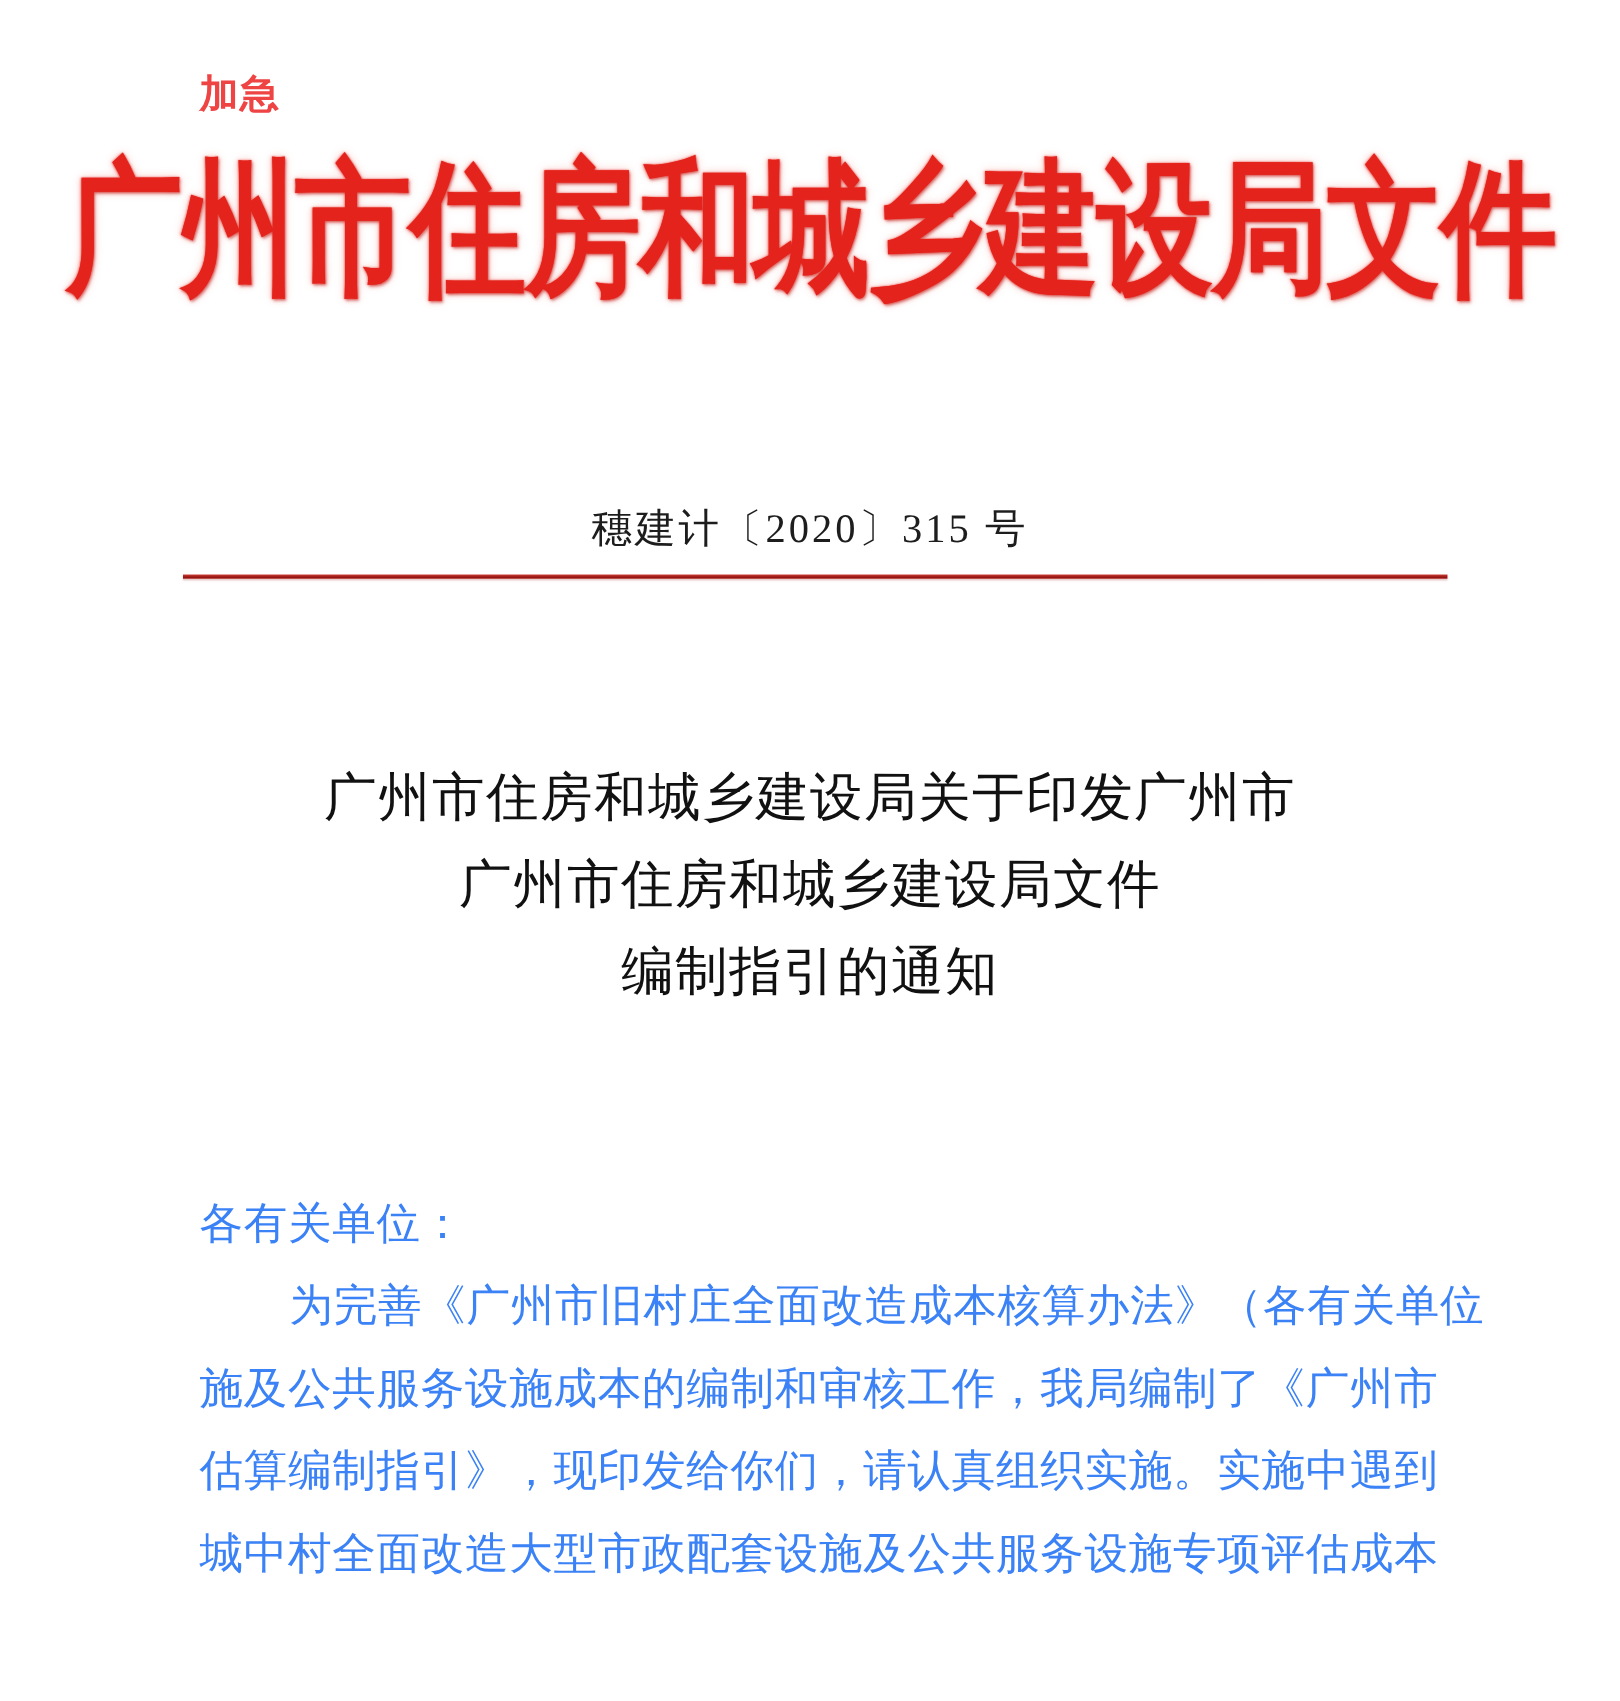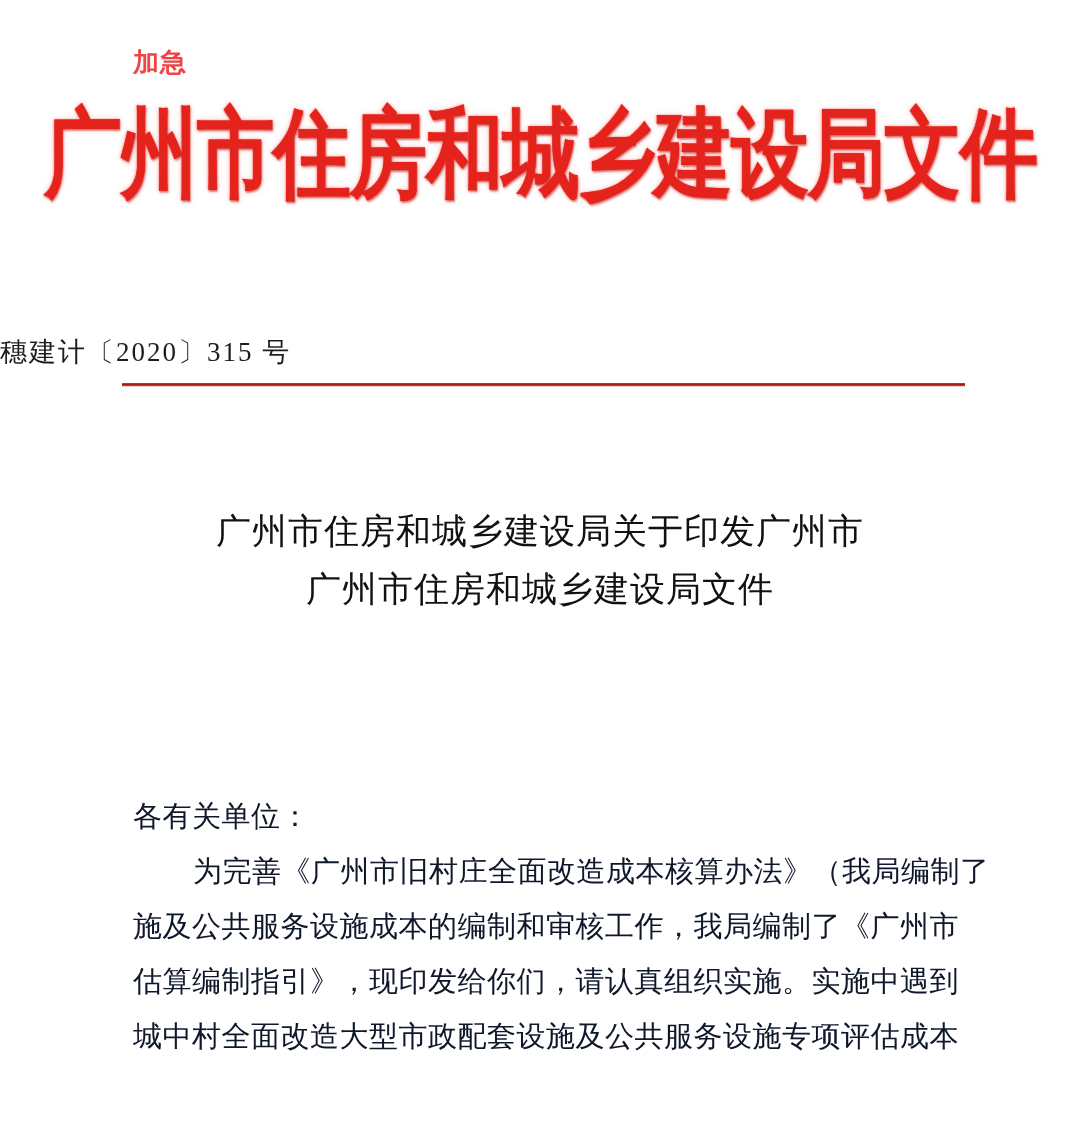--- a/index.html
+++ b/index.html
@@ -57,20 +57,21 @@
       0 0 6px rgba(230,80,70,0.28);
     white-space: nowrap;
   }
 
   
   .doc-number {
     position: absolute;
     left: 0;
     top: 334px;
     width: 1080px;
+    text-align: center;
     font-size: 27px;
     color: #1d1d1d;
     letter-spacing: 2px;
     white-space: nowrap;
   }
 
   
   .red-rule {
     position: absolute;
     left: 122px;
@@ -106,21 +107,21 @@
   .body-block {
     position: absolute;
     left: 133px;
     top: 789px;
     width: 860px;
   }
 
   .body-line {
     font-size: 29px;
     line-height: 55px;
-    color: #0f172a;
+    color: #3b82f6;
     letter-spacing: 0.5px;
     white-space: nowrap;
     text-align: justify;
   }
 
   .body-line.indent {
     text-indent: 60px;
   }
 </style>
 </head>
@@ -134,23 +135,24 @@
     <span class="masthead-text">广州市住房和城乡建设局文件</span>
   </div>
 
   <div class="doc-number">穗建计〔2020〕315 号</div>
 
   <div class="red-rule"></div>
 
   <div class="title-block">
     <div class="title-line">广州市住房和城乡建设局关于印发广州市</div>
     <div class="title-line">广州市住房和城乡建设局文件</div>
+    <div class="title-line">编制指引的通知</div>
   </div>
 
   <div class="body-block">
     <div class="body-line">各有关单位：</div>
-    <div class="body-line indent">为完善《广州市旧村庄全面改造成本核算办法》（我局编制了</div>
+    <div class="body-line indent">为完善《广州市旧村庄全面改造成本核算办法》（各有关单位</div>
     <div class="body-line">施及公共服务设施成本的编制和审核工作，我局编制了《广州市</div>
     <div class="body-line">估算编制指引》，现印发给你们，请认真组织实施。实施中遇到</div>
     <div class="body-line">城中村全面改造大型市政配套设施及公共服务设施专项评估成本</div>
   </div>
 
 </div>
 
 </body></html>

